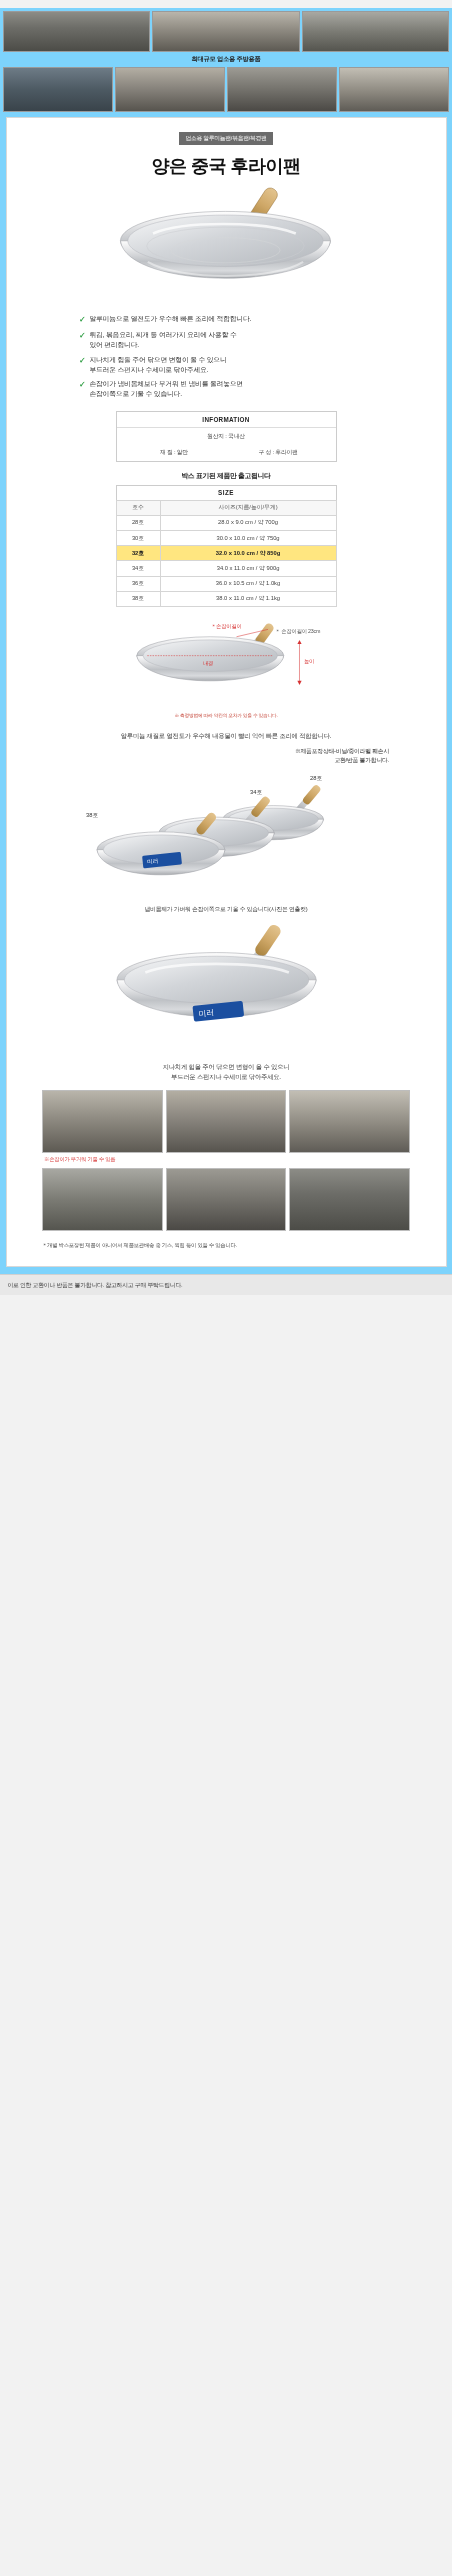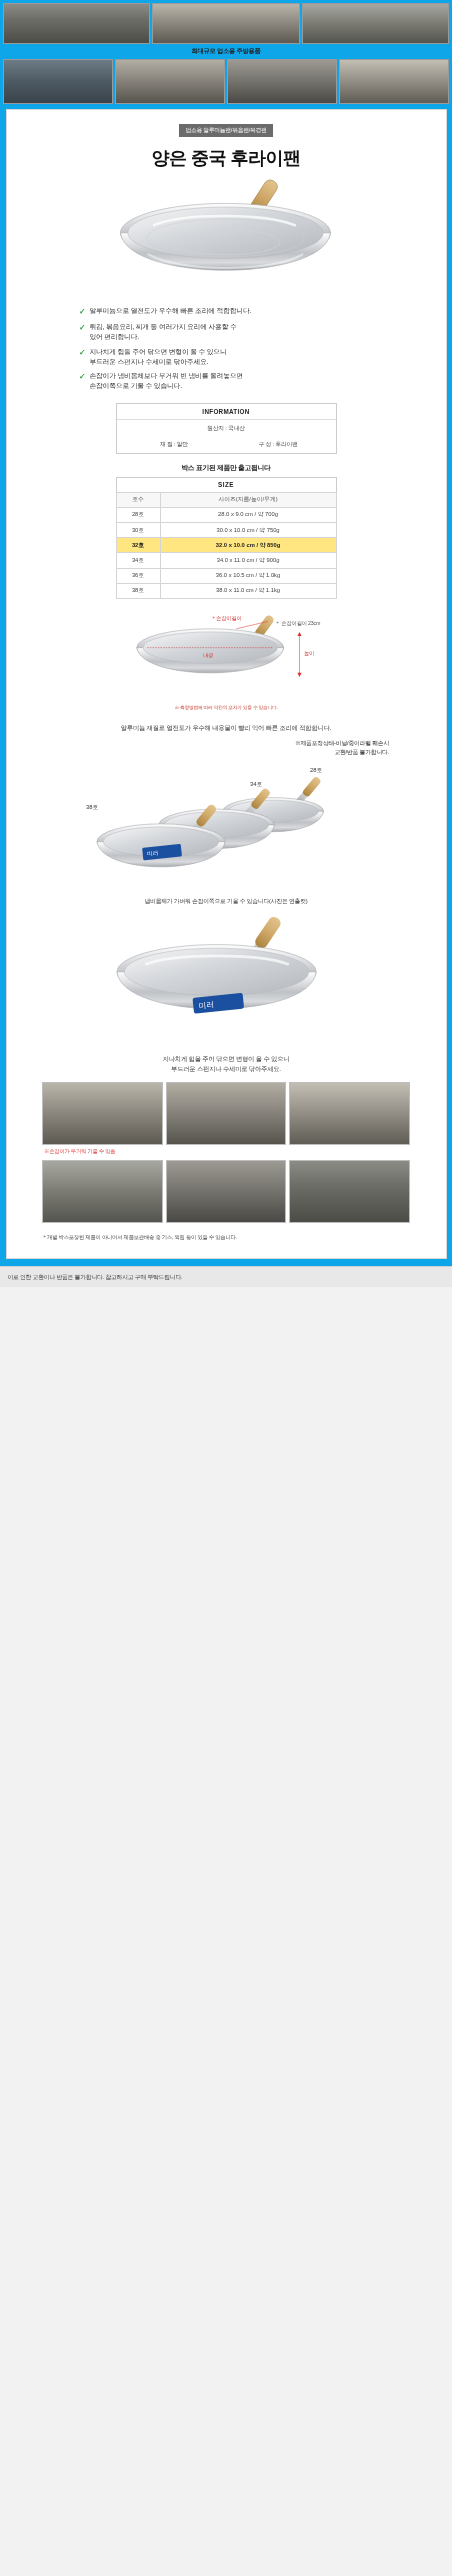--- a/index.html
+++ b/index.html
@@ -3,21 +3,21 @@
 <meta charset="utf-8">
 <style>
   * { box-sizing: border-box; }
   html, body { margin:0; padding:0; }
   body {
     width:452px;
     background:#f2f2f2;
     font-family:"Liberation Sans", sans-serif;
     color:#333;
   }
-  .page { width:452px; margin:0 auto; background:#0ea5e9; }
+  .page { width:452px; margin:8px auto; background:#7dd3fc; }
 
   
   .banner { width:452px; padding:3.2px 0 0 0; }
   .banner-row {
     display:flex; gap:2.1px; padding:0 3.2px;
   }
   .photo {
     position:relative; overflow:hidden; border:0.5px solid #9a9a9a;
     background:#6f6f6f;
   }

